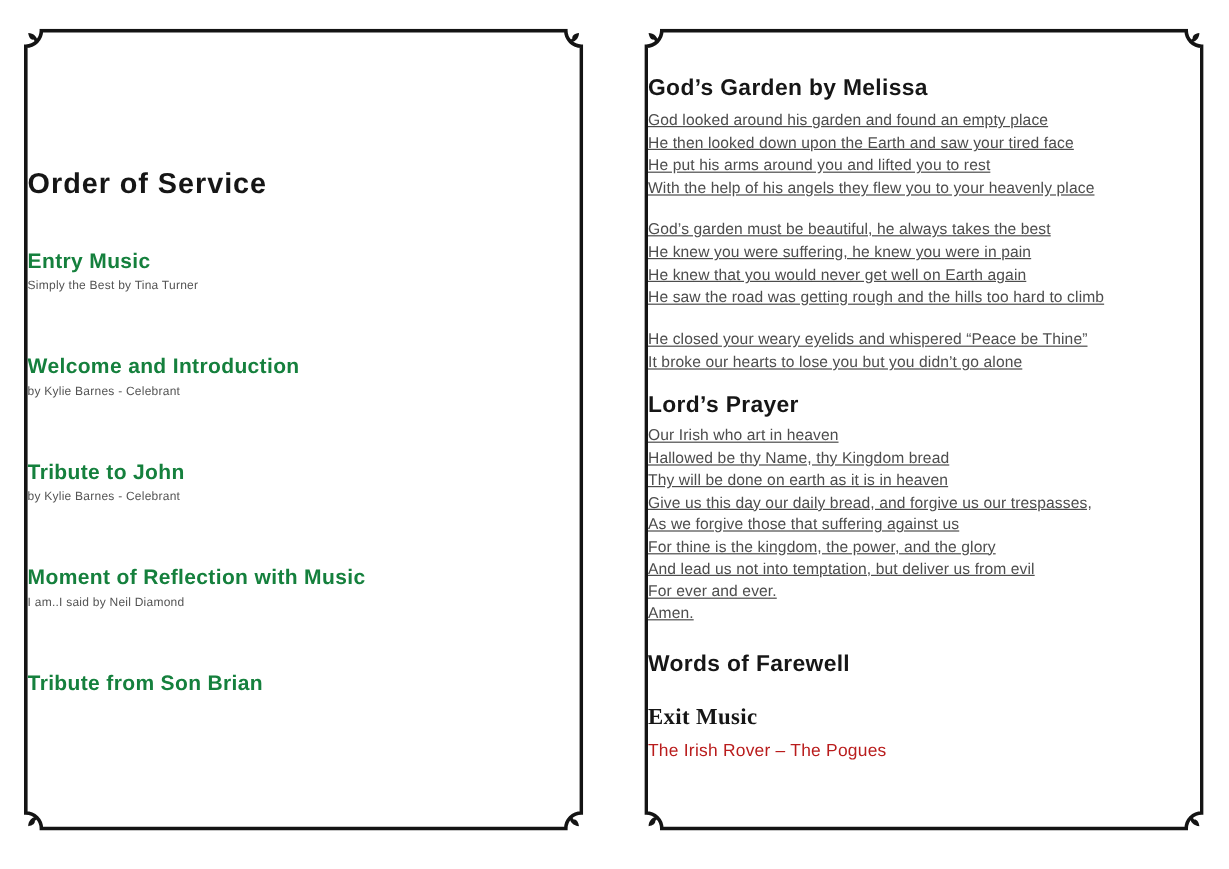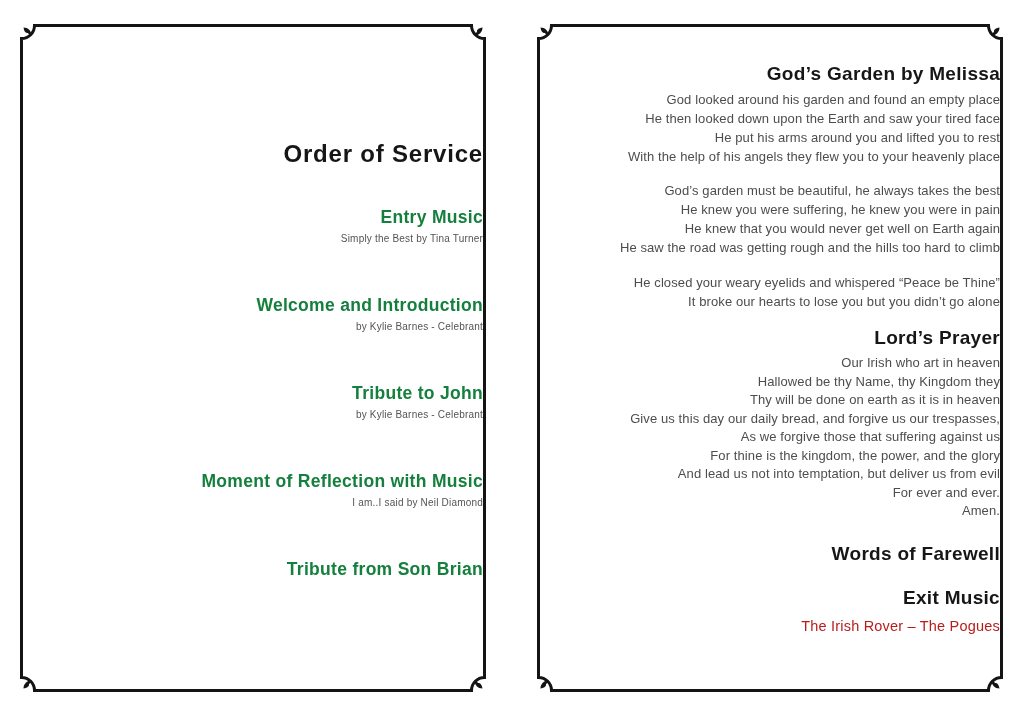--- a/index.html
+++ b/index.html
@@ -23,21 +23,21 @@
   .page.right { left: 537px; }
 
   .border-svg { position: absolute; inset: 0; width: 100%; height: 100%; }
 
   .orn { position: absolute; width: 9px; height: 9px; }
   .orn.tl { left: 3px;  top: 3px; }
   .orn.tr { right: 3px; top: 3px;    transform: rotate(90deg); }
   .orn.br { right: 3px; bottom: 3px; transform: rotate(180deg); }
   .orn.bl { left: 3px;  bottom: 3px; transform: rotate(270deg); }
 
-  .content { position: absolute; inset: 3px; text-align: right; overflow: hidden; padding-left: 22px; }
+  .content { position: absolute; inset: 3px; text-align: left; overflow: hidden; }
 
   
   .os-title {
     margin-top: 112px;
     font-size: 24px;
     line-height: 30px;
     font-weight: 700;
     letter-spacing: 0.8px;
     color: #161616;
   }
@@ -62,30 +62,31 @@
   .rp-heading {
     font-size: 19px;
     line-height: 26px;
     font-weight: 700;
     letter-spacing: 0.3px;
     color: #161616;
   }
   .rp-h1     { margin-top: 34px; }
   .rp-lords  { margin-top: 14px; }
   .rp-words  { margin-top: 20px; }
-  .rp-exit   { margin-top: 18px; }
+  .rp-exit   { margin-top: 18px; font-family: Liberation Serif, serif; }
 
   .stanza { margin-top: 3px; }
   .stanza.gap  { margin-top: 15px; }
   .stanza.gap2 { margin-top: 16px; }
   .stanza p, .prayer p {
     font-size: 13px;
     line-height: 19px;
     color: #4d4d4d;
     letter-spacing: 0.1px;
+    text-decoration: underline;
   }
   .prayer { margin-top: 3px; }
   .prayer p { line-height: 18.5px; }
 
   .exit-sub {
     margin-top: 5px;
     font-size: 14.5px;
     line-height: 20px;
     color: #b91c1c;
     letter-spacing: 0.2px;
@@ -172,21 +173,21 @@
         <p>He saw the road was getting rough and the hills too hard to climb</p>
       </div>
       <div class="stanza gap2">
         <p>He closed your weary eyelids and whispered “Peace be Thine”</p>
         <p>It broke our hearts to lose you but you didn’t go alone</p>
       </div>
 
       <h2 class="rp-heading rp-lords">Lord’s Prayer</h2>
       <div class="prayer">
         <p>Our Irish who art in heaven</p>
-        <p>Hallowed be thy Name, thy Kingdom they</p>
+        <p>Hallowed be thy Name, thy Kingdom bread</p>
         <p>Thy will be done on earth as it is in heaven</p>
         <p>Give us this day our daily bread, and forgive us our trespasses,</p>
         <p>As we forgive those that suffering against us</p>
         <p>For thine is the kingdom, the power, and the glory</p>
         <p>And lead us not into temptation, but deliver us from evil</p>
         <p>For ever and ever.</p>
         <p>Amen.</p>
       </div>
 
       <h2 class="rp-heading rp-words">Words of Farewell</h2>

